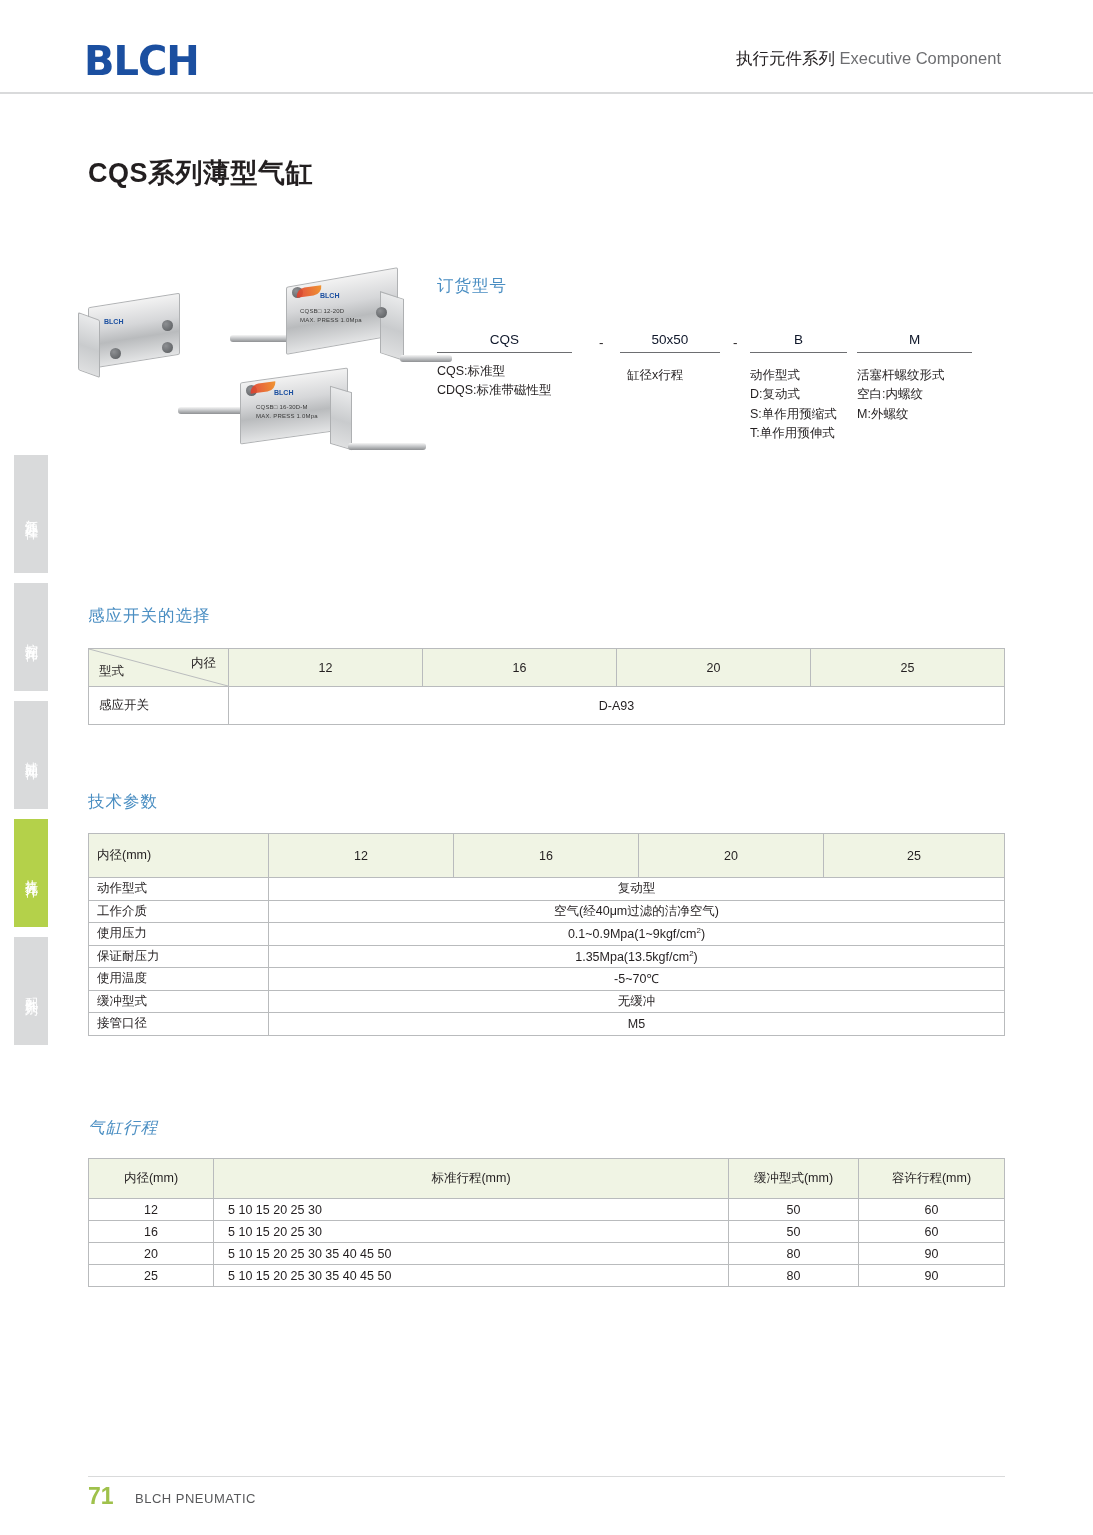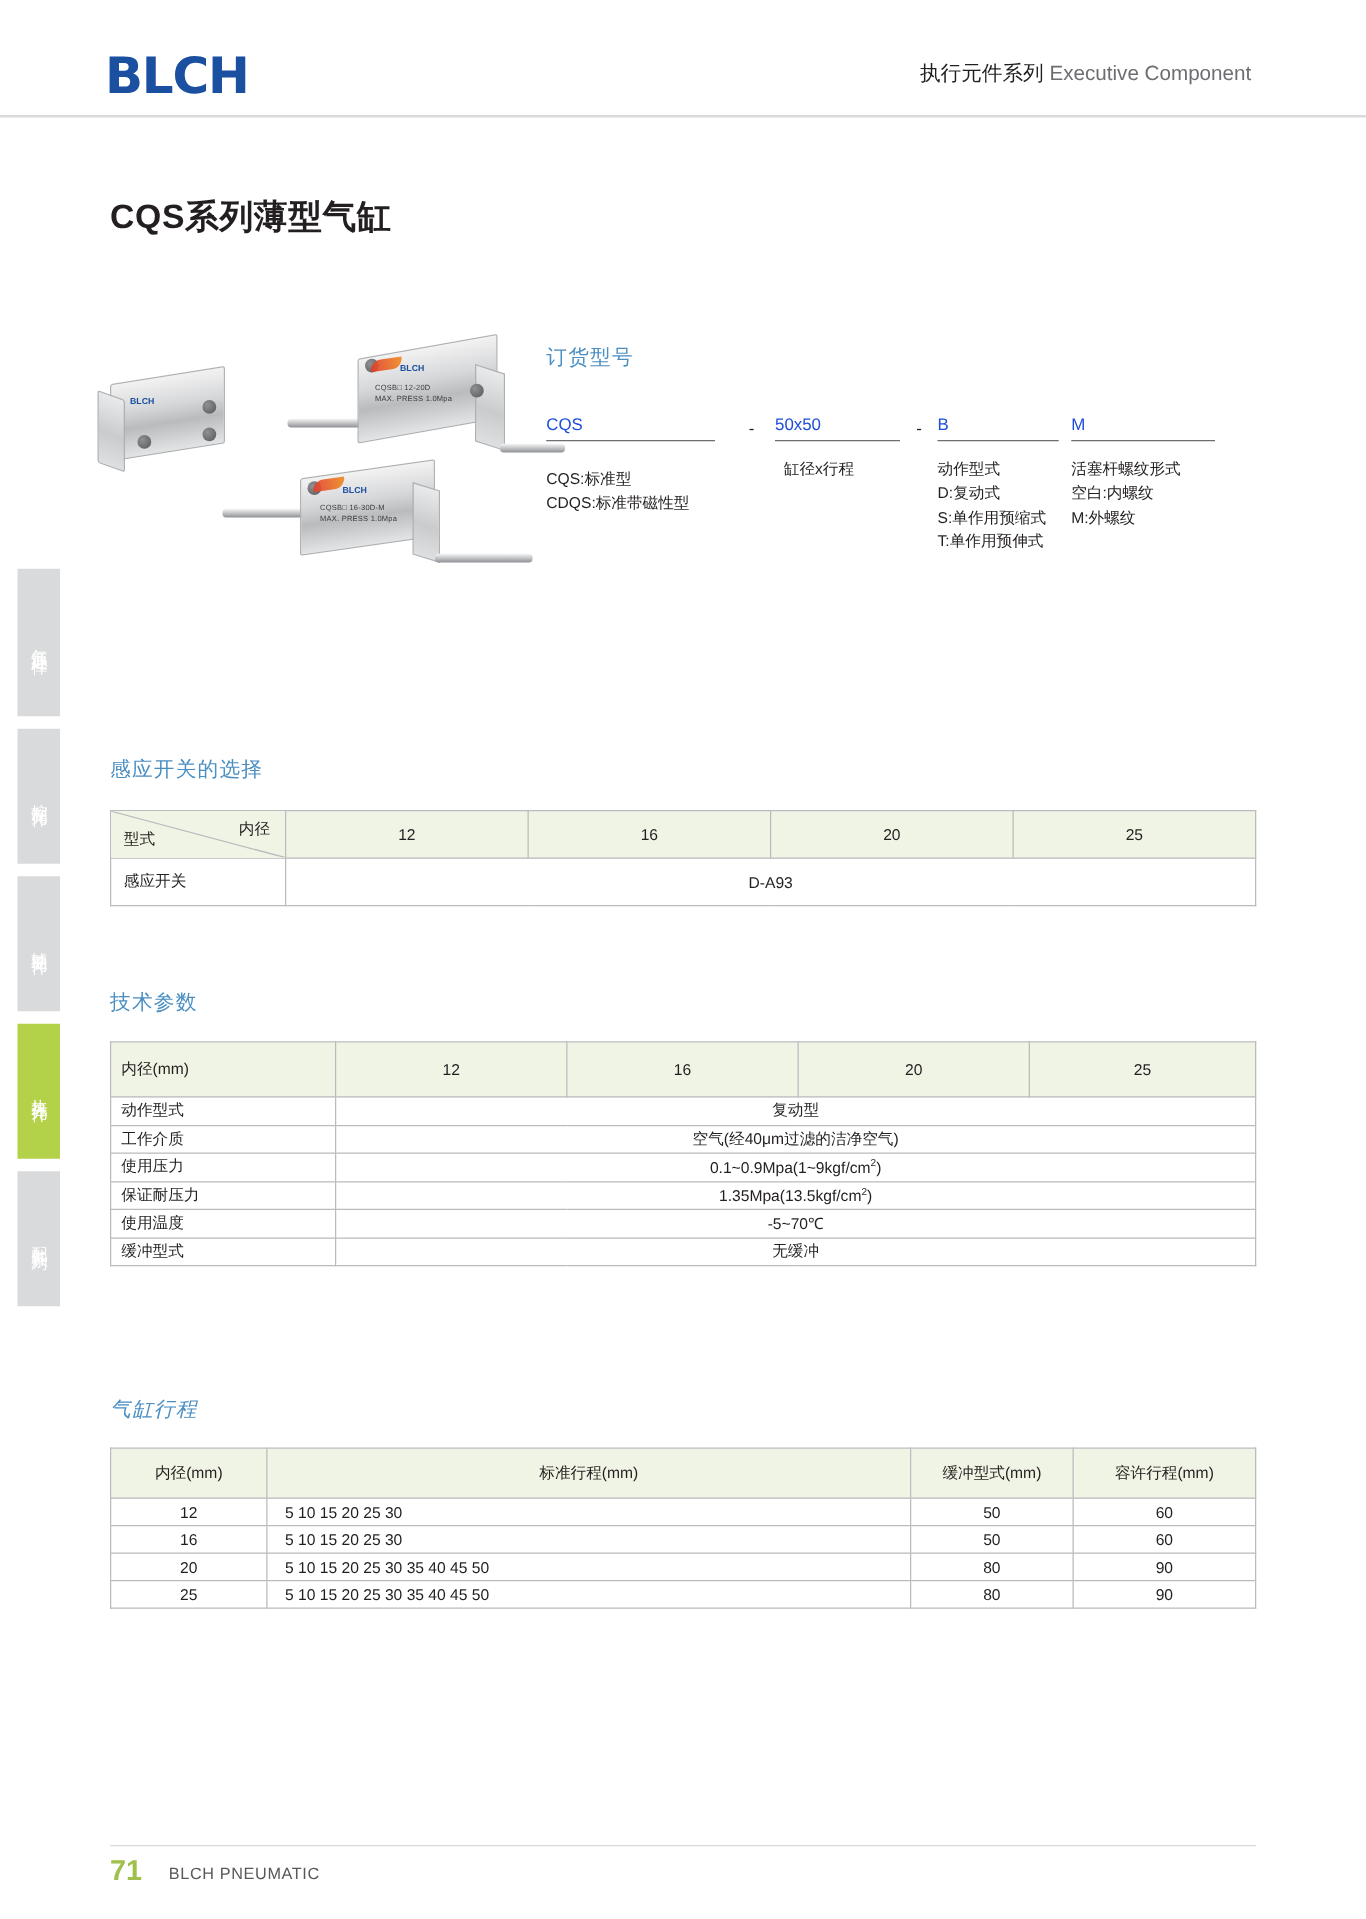--- a/index.html
+++ b/index.html
@@ -89,21 +89,21 @@
     border-radius:9px 0 9px 0; transform:rotate(-8deg); opacity:.9;
   }
 
   
   .order-block { position:absolute; left:437px; top:275px; width:520px; }
   .order-title { font-size:16.5px; color:#4a8ec2; letter-spacing:1px; }
   .order-row {
     position:relative; margin-top:35px; height:30px;
   }
   .oc-cell {
-    position:absolute; text-align:left; font-size:13.5px; color:#1d4ed8;
+    position:absolute; text-align:center; font-size:13.5px; color:#0f172a;
     border-bottom:1px solid #6d6e71; padding-bottom:5px;
   }
   .oc-dash { position:absolute; font-size:13.5px; color:#231f20; }
   .oc-desc {
     position:absolute; font-size:12.5px; color:#231f20; line-height:1.55;
     white-space:nowrap;
   }
 
   
   table { border-collapse:collapse; font-size:12.5px; color:#231f20; }
@@ -227,21 +227,21 @@
   <div class="order-row">
     <div class="oc-cell" style="left:0px; width:135px;">CQS</div>
     <div class="oc-dash" style="left:162px; top:3px;">-</div>
     <div class="oc-cell" style="left:183px; width:100px;">50x50</div>
     <div class="oc-dash" style="left:296px; top:3px;">-</div>
     <div class="oc-cell" style="left:313px; width:97px;">B</div>
     <div class="oc-cell" style="left:420px; width:115px;">M</div>
   </div>
 
   <div style="position:relative; height:90px;">
-    <div class="oc-desc" style="left:0px; top:12px;">CQS:标准型<br>CDQS:标准带磁性型</div>
+    <div class="oc-desc" style="left:0px; top:0;">CQS:标准型<br>CDQS:标准带磁性型</div>
     <div class="oc-desc" style="left:190px; top:4px;">缸径x行程</div>
     <div class="oc-desc" style="left:313px; top:4px;">动作型式<br>D:复动式<br>S:单作用预缩式<br>T:单作用预伸式</div>
     <div class="oc-desc" style="left:420px; top:4px;">活塞杆螺纹形式<br>空白:内螺纹<br>M:外螺纹</div>
   </div>
 </div>
 
 <div class="section-title" style="left:88px; top:605px;">感应开关的选择</div>
 
 <table class="tbl" id="switch-table">
   <tbody>
@@ -293,20 +293,24 @@
     <td class="val" colspan="4">1.35Mpa(13.5kgf/cm<sup>2</sup>)</td>
   </tr>
   <tr>
     <td class="rowlabel">使用温度</td>
     <td class="val" colspan="4">-5~70℃</td>
   </tr>
   <tr>
     <td class="rowlabel">缓冲型式</td>
     <td class="val" colspan="4">无缓冲</td>
   </tr>
+  <tr>
+    <td class="rowlabel">接管口径</td>
+    <td class="val" colspan="4">M5</td>
+  </tr>
 </tbody>
   </table>
 
 <div class="section-title" style="left:88px; top:1117px;font-style:italic;">气缸行程</div>
 
 <table class="tbl" id="stroke-table">
   <tbody>
       <tr>
     <td class="hdr c-bore">内径(mm)</td>
     <td class="hdr">标准行程(mm)</td>

